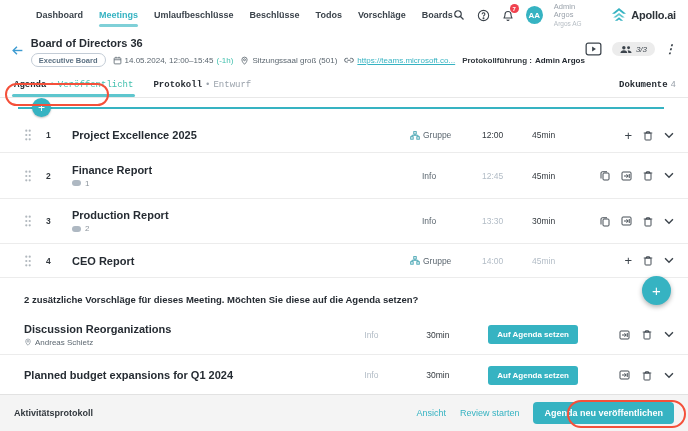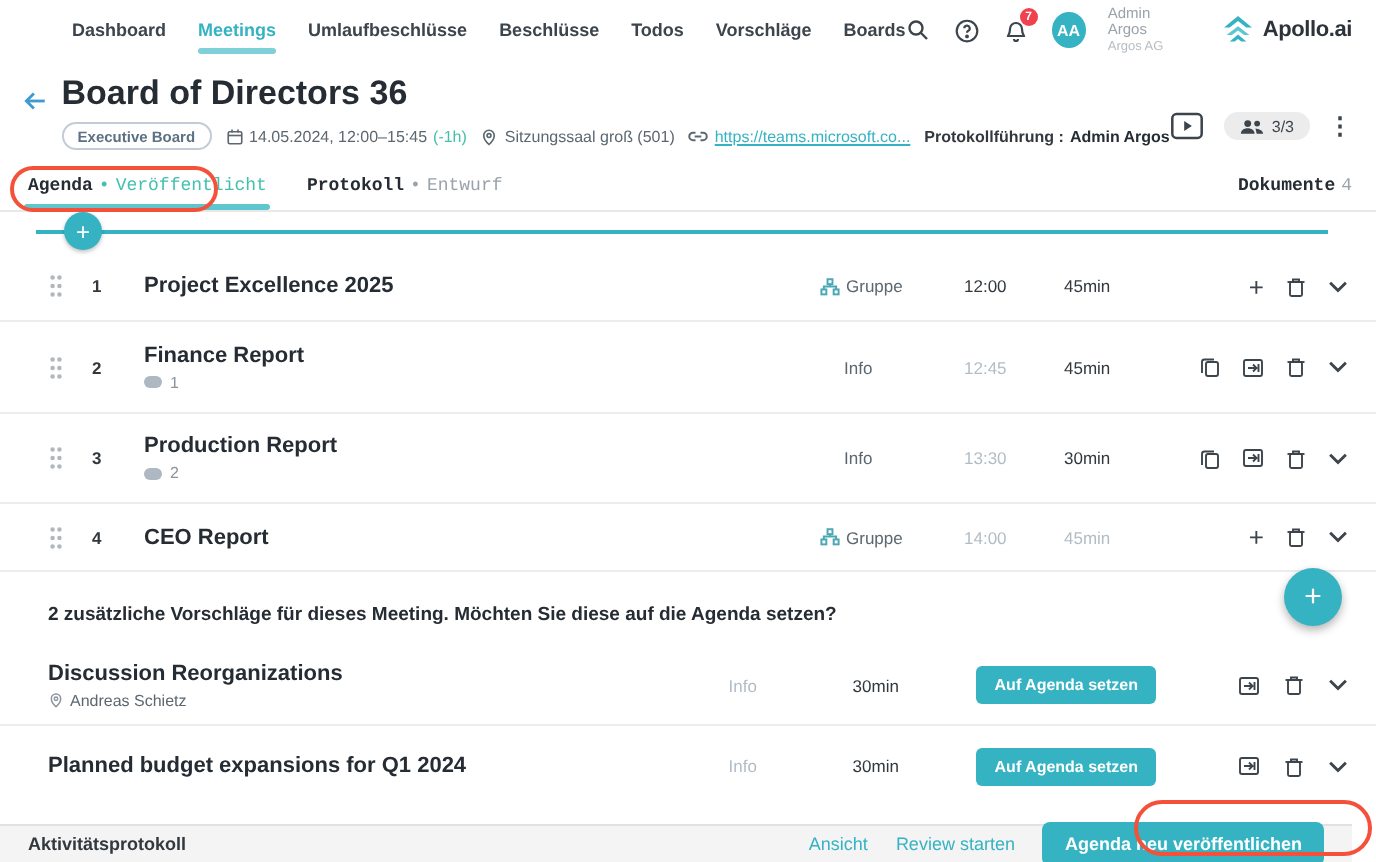--- a/index.html
+++ b/index.html
@@ -20,29 +20,29 @@
   .userblock { display:flex; flex-direction:column; line-height:1.15; }
   .user-name { font-size:7.5px; color:#9aa2ab; }
   .user-org { font-size:6.5px; color:#b6bdc4; }
   .brand { display:flex; align-items:center; gap:4px; margin-left:6px; }
   .brand-name { font-size:11px; font-weight:800; color:#2d3339; letter-spacing:-0.2px; }
 
   
   .mheader { padding:7px 12px 6px 10px; display:flex; align-items:flex-start; }
   .back { width:18px; height:18px; margin:4px 6px 0 0; display:flex; align-items:center; justify-content:center; color:#3d9bd1; font-size:13px; cursor:pointer; }
   .mh-main { flex:1; }
-  .mtitle { font-size:17px; font-weight:700; color:#262c33; }
+  .mtitle { font-size:11px; font-weight:700; color:#262c33; }
   .mmeta { display:flex; align-items:center; gap:7px; margin-top:4px; font-size:8px; color:#5c6770; flex-wrap:nowrap; white-space:nowrap; }
   .pill-badge { border:1px solid #c3ccd6; color:#5c7183; font-size:7.5px; font-weight:700; border-radius:8px; padding:1.5px 7px; background:#fff; }
   .meta-group { display:flex; align-items:center; gap:3px; }
   .tz { color:#43c0ae; }
   .mlink { color:#36b3c2; text-decoration:underline; cursor:pointer; }
   .proto-label { color:#32383e; font-weight:700; }
   .proto-name { font-weight:700; color:#262c33; }
-  .mh-right { display:flex; align-items:center; gap:9px; margin-top:18px; }
+  .mh-right { display:flex; align-items:center; gap:9px; margin-top:4px;font-style:italic; }
   .people-pill { background:#ececec; border-radius:10px; display:flex; align-items:center; gap:4px; padding:2.5px 8px; font-size:8px; color:#3c444c; cursor:pointer; }
   .kebab { font-size:12px; color:#3c444c; font-weight:700; cursor:pointer; letter-spacing:0; line-height:1; }
 
   
   .tabsrow { display:flex; align-items:flex-end; padding:0 12px; height:25px; border-bottom:1px solid #e8e8e8;font-family:Liberation Mono, monospace; }
   .tab { display:flex; align-items:center; gap:3px; font-size:9px; padding:0 2px 7px 2px; margin-right:16px; cursor:pointer; position:relative; }
   .tab .tname { font-weight:700; color:#262c33; }
   .tab .dot { font-size:9px; }
   .tab.active::after { content:""; position:absolute; left:0; right:0; bottom:0; height:3px; background:#5ec6ce; border-radius:2px; }
   .st-pub { color:#43c0ae; }
@@ -81,21 +81,21 @@
   .prow .titlewrap { flex:1; }
   .pauthor { display:flex; align-items:center; gap:3px; font-size:8px; color:#5c6770; }
   .p-type { width:42px; font-size:8.5px; color:#b2bcc6; }
   .p-dur { width:42px; font-size:8.5px; color:#32383e; }
   .teal-btn { background:#36b3c2; color:#fff; border:none; border-radius:3px; font-size:8px; font-weight:700; padding:5px 9px; cursor:pointer; font-family:inherit; white-space:nowrap; }
   .p-actions { width:76px; display:flex; align-items:center; justify-content:flex-end; gap:12px; }
 
   .fab { position:absolute; left:642px; top:178px; width:29px; height:29px; border-radius:50%; background:#36b3c2; color:#fff; font-size:15px; display:flex; align-items:center; justify-content:center; cursor:pointer; box-shadow:0 2px 5px rgba(0,0,0,.3); }
 
   
-  .bottombar { position:absolute; left:0; right:12px; bottom:0; height:19px; background:#f4f4f4; border-top:1px solid #e2e2e2; display:flex; align-items:center; padding:0 14px; z-index:5; }
+  .bottombar { position:absolute; left:0; right:0; bottom:0; height:37px; background:#f4f4f4; border-top:1px solid #e2e2e2; display:flex; align-items:center; padding:0 14px; z-index:5; }
   .foot-left { font-size:9px; font-weight:700; color:#32383e; cursor:pointer; }
   .foot-right { margin-left:auto; display:flex; align-items:center; gap:14px; }
   .foot-link { font-size:9px; color:#36b3c2; cursor:pointer; }
   .foot-btn { background:#36b3c2; color:#fff; border:none; border-radius:4px; font-size:9px; font-weight:700; padding:6px 11px; cursor:pointer; font-family:inherit; }
 
   
   .annotation { position:absolute; border:2px solid #f4503a; border-radius:13px; pointer-events:none; z-index:10; }
   .ann-tab { left:5px; top:83px; width:104px; height:23px; }
   .ann-btn { left:567px; top:400px; width:119px; height:28px; border-radius:15px; }
 

